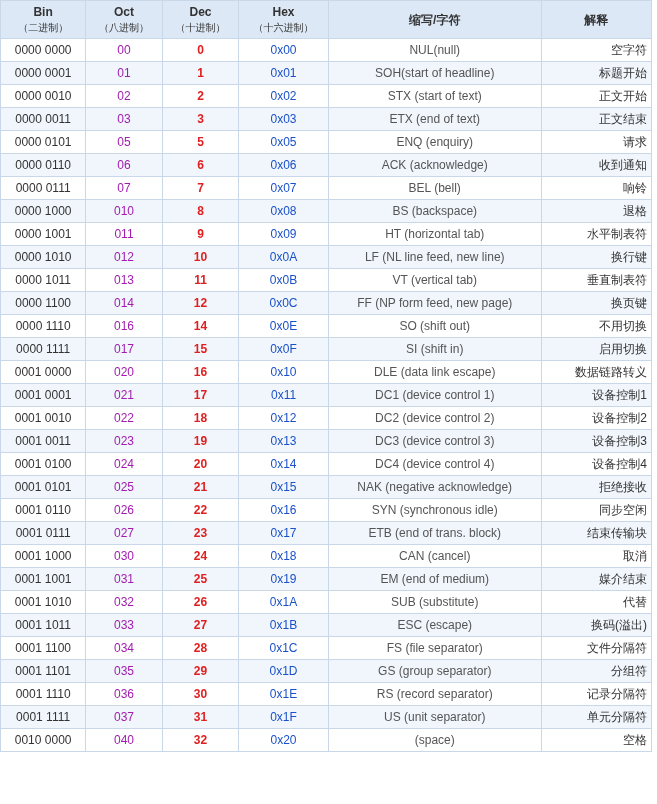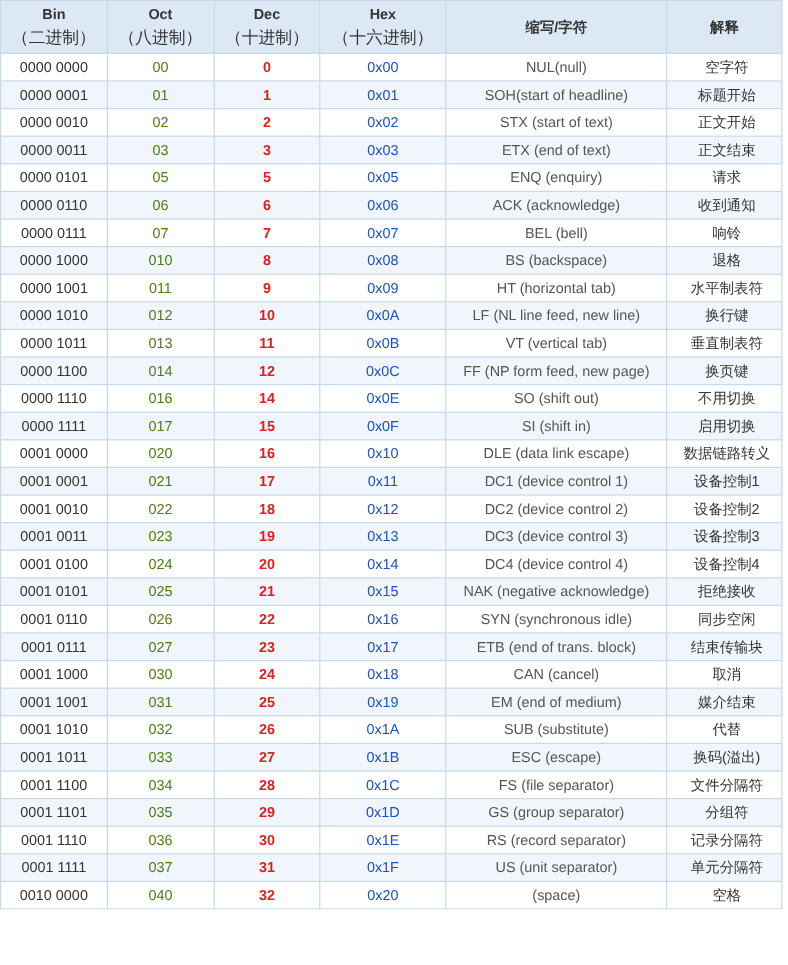--- a/index.html
+++ b/index.html
@@ -21,35 +21,36 @@
     }
     thead tr {
       background: #dce8f5;
     }
     th {
       font-weight: bold;
       color: #333;
     }
     th .sub {
       font-weight: normal;
-      font-size: 14px;
+      font-size: 10px;
       display: block;
+      font-family: Liberation Mono, monospace;
     }
     tbody tr:nth-child(even) {
       background: #f0f6fc;
     }
     tbody tr:nth-child(odd) {
       background: #fff;
     }
     td.bin { color: #333; }
-    td.oct { color: #4d7c0f; }
+    td.oct { color: #a21caf; }
     td.dec { color: #e02020; font-weight: bold; }
     td.hex { color: #1a50c8; font-weight: normal; }
     td.abbr { color: #555; }
-    td.meaning { color: #333; text-align: center; padding-left: 8px; }
+    td.meaning { color: #333; text-align: right; padding-left: 8px; }
   </style>
 </head>
 <body>
 
 <table>
   <thead>
     <tr>
       <th>
         <span>Bin</span>
         <span class="sub">（二进制）</span>

